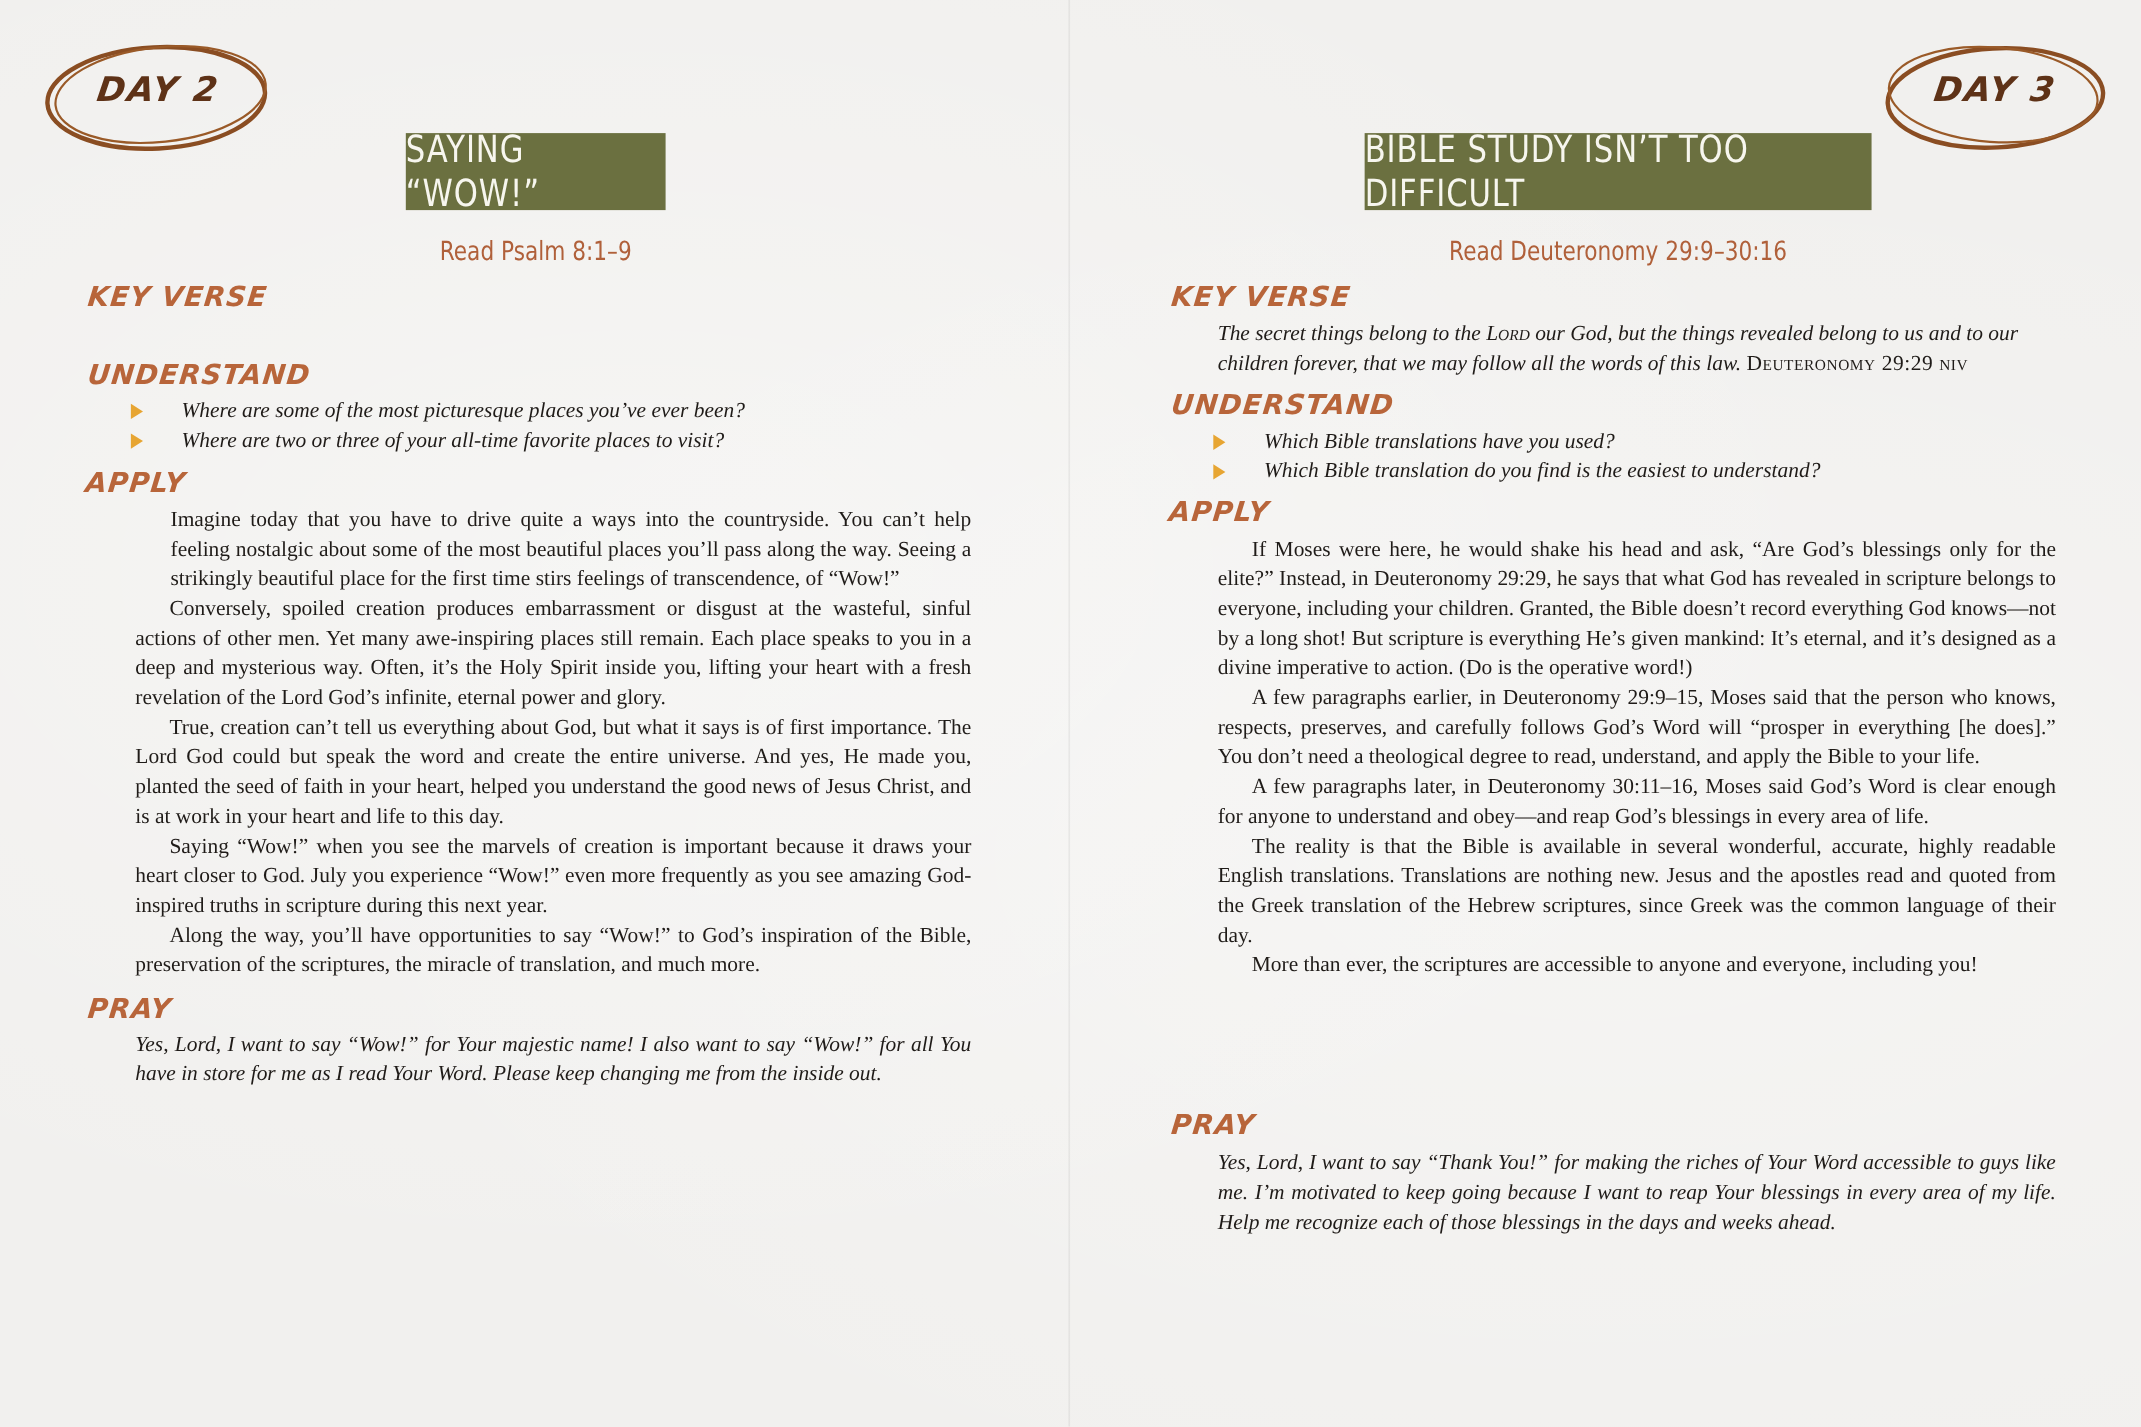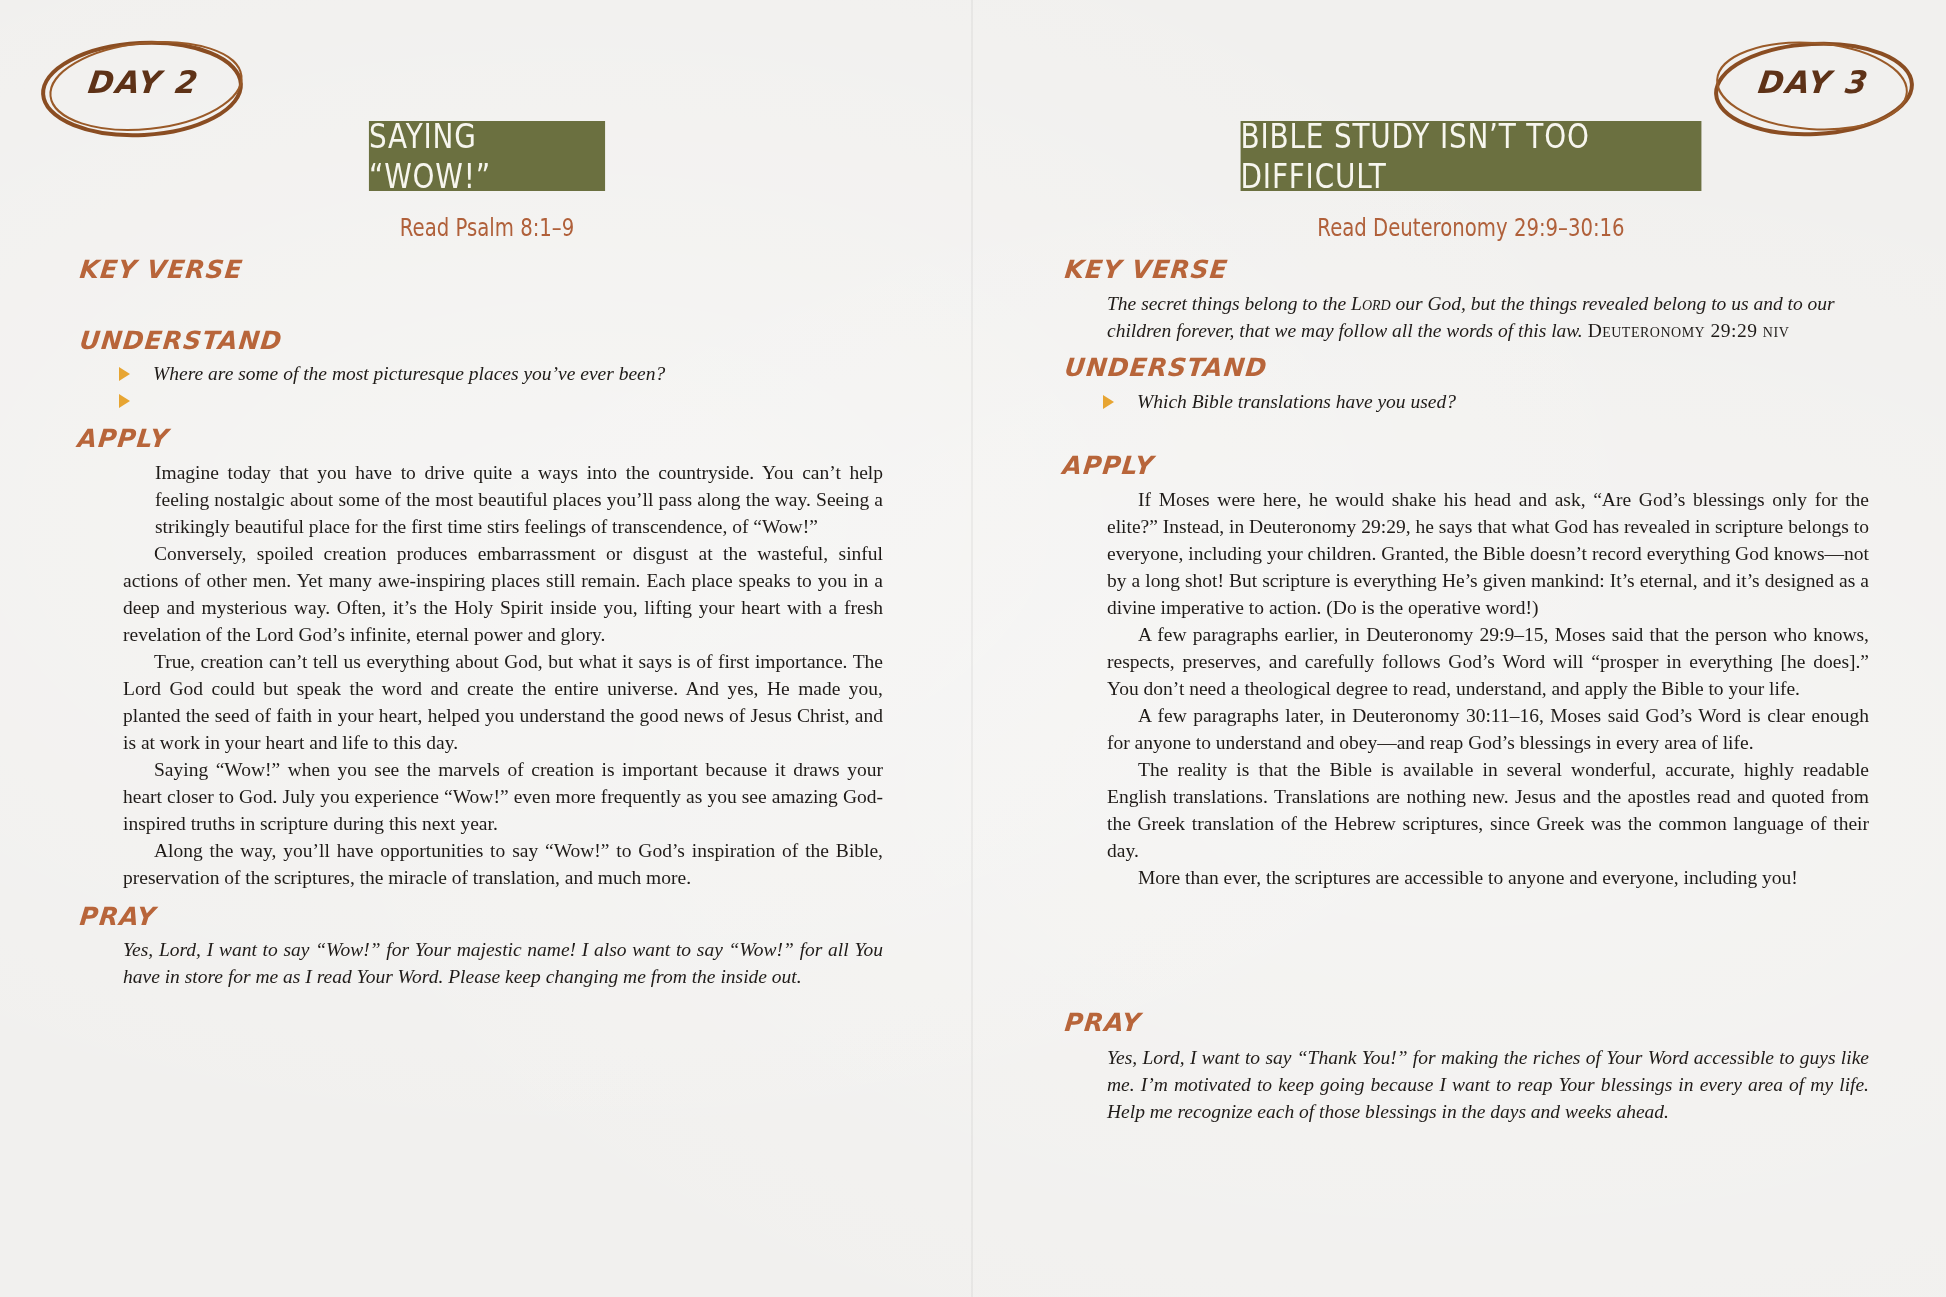--- a/index.html
+++ b/index.html
@@ -51,21 +51,21 @@
     font-size: 25px; color: #b8653a; letter-spacing: 1px;
     transform: skewX(-6deg);
   }
 
   .text-block { position: absolute; font-size: 19.5px; line-height: 27px; }
   .verse { font-style: italic; }
   .ref { font-style: normal; font-variant: small-caps; letter-spacing: 0.5px; }
   .sc { font-variant: small-caps; }
 
   .bullets { position: absolute; list-style: none; }
-  .bullets li { position: relative; padding-left: 34px; font-style: italic; font-size: 19.5px; line-height: 27px; }
+  .bullets li { position: relative; padding-left: 46px; font-style: italic; font-size: 19.5px; line-height: 27px; }
   .bullets li .tri {
     position: absolute; left: 0; top: 7px; width: 0; height: 0;
     border-top: 7px solid transparent; border-bottom: 7px solid transparent;
     border-left: 11px solid #e7a532;
   }
 
   .para { text-align: justify; text-indent: 31px; }
   .para.first { text-indent: 0; margin-left: 32px; }
   .prayer { font-style: italic; text-align: justify; }
 </style>
@@ -90,21 +90,21 @@
       <span>SAYING “WOW!”</span>
     </div>
 
     <div class="reading" style="left:343px; top:214px; width:288px;">Read Psalm 8:1–9</div>
 
     <div class="section-heading" style="left:80px; top:255px;">KEY VERSE</div>
 
     <div class="section-heading" style="left:80px; top:326px;">UNDERSTAND</div>
     <ul class="bullets" style="left:119px; top:360px; width:760px;">
       <li><span class="tri"></span><span>Where are some of the most picturesque places you’ve ever been?</span></li>
-      <li><span class="tri"></span></li>
+      <li><span class="tri"></span><span>Where are two or three of your all-time favorite places to visit?</span></li>
     </ul>
 
     <div class="section-heading" style="left:78px; top:424px;">APPLY</div>
     <div class="text-block" style="left:123px; top:459px; width:760px;">
       <p class="para first">Imagine today that you have to drive quite a ways into the countryside. You can’t help feeling nostalgic about some of the most beautiful places you’ll pass along the way. Seeing a strikingly beautiful place for the first time stirs feelings of transcendence, of “Wow!”</p>
       <p class="para">Conversely, spoiled creation produces embarrassment or disgust at the wasteful, sinful actions of other men. Yet many awe-inspiring places still remain. Each place speaks to you in a deep and mysterious way. Often, it’s the Holy Spirit inside you, lifting your heart with a fresh revelation of the Lord God’s infinite, eternal power and glory.</p>
       <p class="para">True, creation can’t tell us everything about God, but what it says is of first impor­tance. The Lord God could but speak the word and create the entire universe. And yes, He made you, planted the seed of faith in your heart, helped you understand the good news of Jesus Christ, and is at work in your heart and life to this day.</p>
       <p class="para">Saying “Wow!” when you see the marvels of creation is important because it draws your heart closer to God. July you experience “Wow!” even more frequently as you see amazing God-inspired truths in scripture during this next year.</p>
       <p class="para">Along the way, you’ll have opportunities to say “Wow!” to God’s inspiration of the Bible, preservation of the scriptures, the miracle of translation, and much more.</p>
     </div>
@@ -130,20 +130,21 @@
     <div class="reading" style="left:217px; top:214px; width:562px;">Read Deuteronomy 29:9–30:16</div>
 
     <div class="section-heading" style="left:92px; top:255px;">KEY VERSE</div>
     <div class="text-block verse" style="left:134px; top:290px; width:762px;">
       <span>The secret things belong to the </span><span class="sc">Lord</span><span> our God, but the things revealed belong to us and to our children forever, that we may follow all the words of this law. </span><span class="ref">Deuteronomy 29:29 niv</span>
     </div>
 
     <div class="section-heading" style="left:92px; top:353px;">UNDERSTAND</div>
     <ul class="bullets" style="left:130px; top:388px; width:762px;">
       <li><span class="tri"></span><span>Which Bible translations have you used?</span></li>
+      <li><span class="tri"></span><span>Which Bible translation do you find is the easiest to understand?</span></li>
     </ul>
 
     <div class="section-heading" style="left:90px; top:451px;">APPLY</div>
     <div class="text-block" style="left:134px; top:486px; width:762px;">
       <p class="para">If Moses were here, he would shake his head and ask, “Are God’s blessings only for the elite?” Instead, in Deuteronomy 29:29, he says that what God has revealed in scripture belongs to everyone, including your children. Granted, the Bible doesn’t record everything God knows—not by a long shot! But scripture is everything He’s given mankind: It’s eternal, and it’s designed as a divine imperative to action. (Do is the operative word!)</p>
       <p class="para">A few paragraphs earlier, in Deuteronomy 29:9–15, Moses said that the person who knows, respects, preserves, and carefully follows God’s Word will “prosper in everything [he does].” You don’t need a theological degree to read, understand, and apply the Bible to your life.</p>
       <p class="para">A few paragraphs later, in Deuteronomy 30:11–16, Moses said God’s Word is clear enough for anyone to understand and obey—and reap God’s blessings in every area of life.</p>
       <p class="para">The reality is that the Bible is available in several wonderful, accurate, highly read­able English translations. Translations are nothing new. Jesus and the apostles read and quoted from the Greek translation of the Hebrew scriptures, since Greek was the common language of their day.</p>
       <p class="para">More than ever, the scriptures are accessible to anyone and everyone, including you!</p>
     </div>

